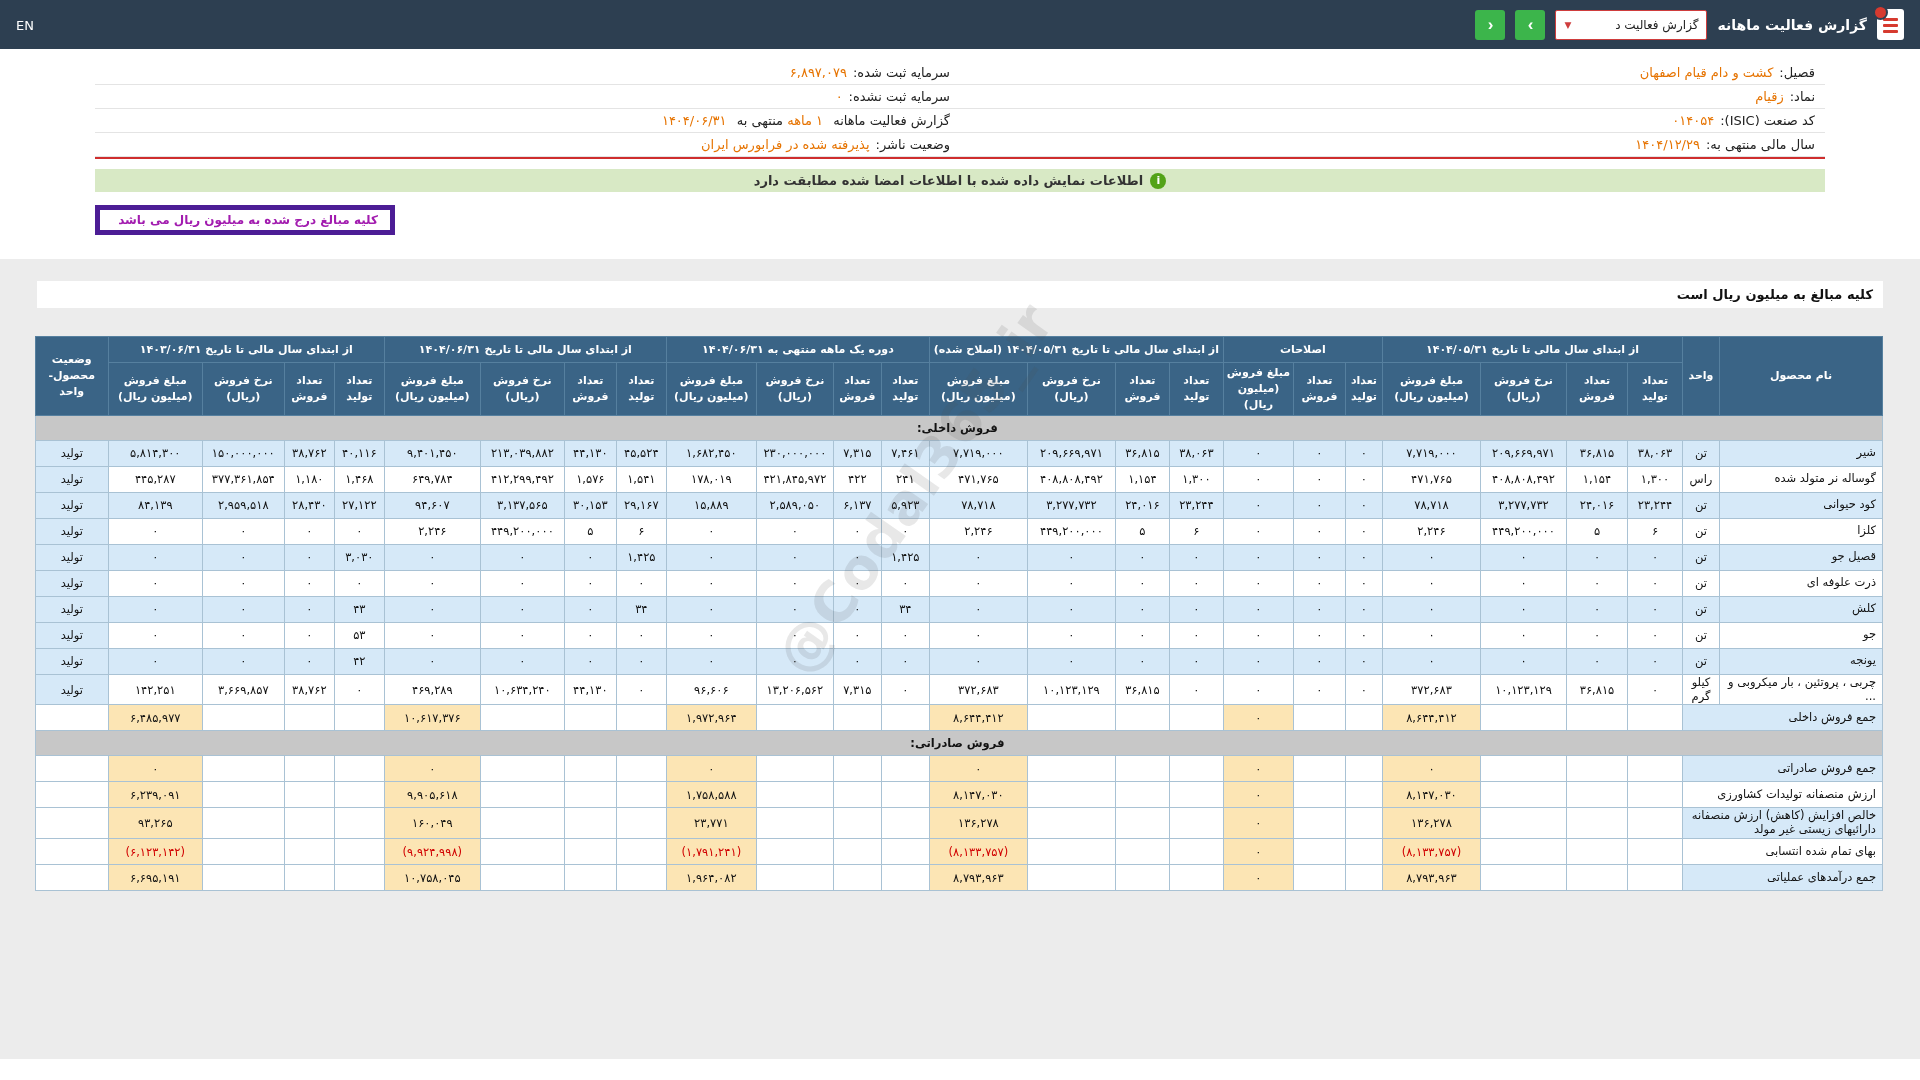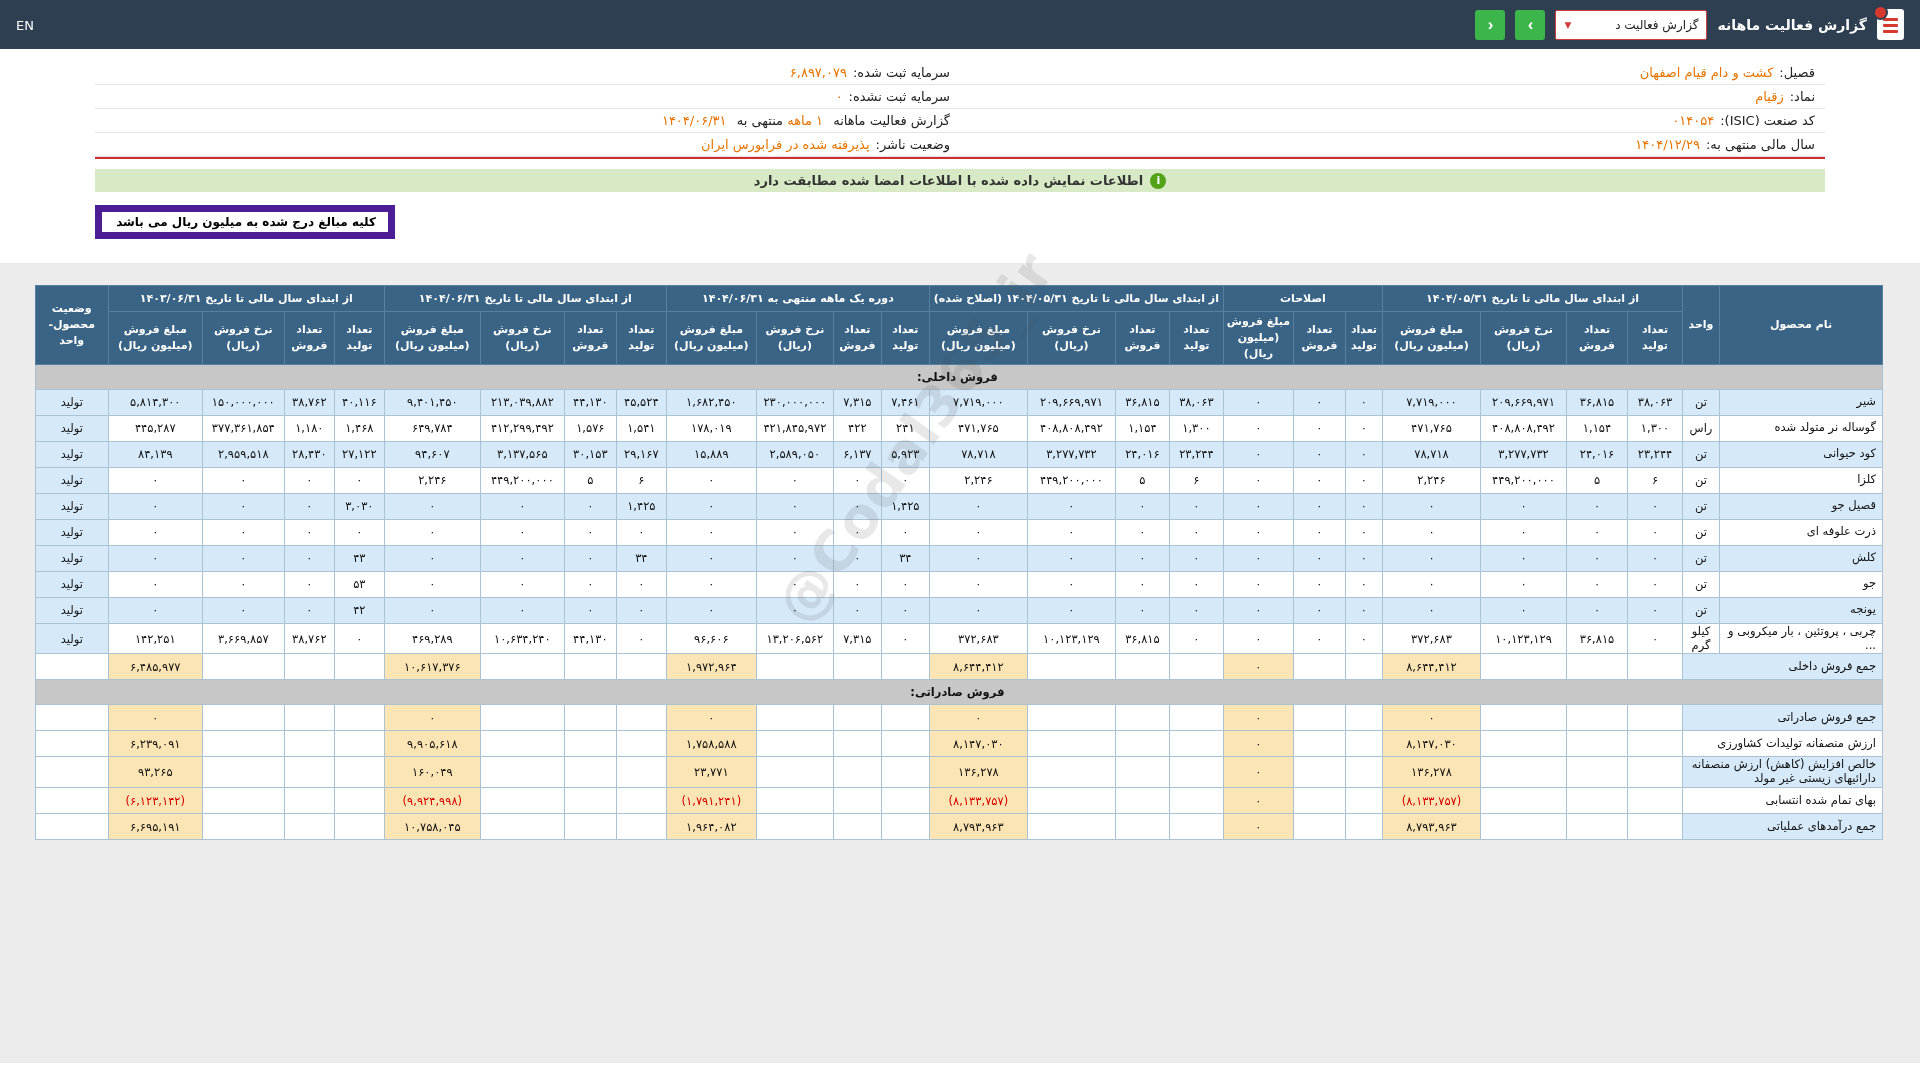--- a/index.html
+++ b/index.html
@@ -22,21 +22,21 @@
   .info-col{flex:1;}
   .info-row{display:flex;align-items:center;height:24px;border-bottom:1px solid #e4e4e4;padding:0 10px;font-size:13px;}
   .il{color:#222;font-weight:normal;margin-left:6px;white-space:pre-wrap;}
   .iv{color:#222;white-space:pre-wrap;}
   .accent{color:#e67300;font-weight:normal;}
 
   .notice{margin:10px 95px 0;background:#d8e9c5;height:23px;display:flex;align-items:center;justify-content:center;gap:7px;font-size:13px;font-weight:bold;color:#333;}
   .notice .ic{width:16px;height:16px;border-radius:50%;background:#53a318;color:#fff;font-size:11px;font-weight:bold;display:flex;align-items:center;justify-content:center;flex:0 0 auto;}
 
   .note-wrap{margin:13px 95px 0;display:flex;justify-content:flex-end;}
-  .note-box{min-width:300px;border:7px solid #4c1d95;padding:3px 12px;font-size:12px;font-weight:bold;color:#000000;background:#fff;text-align:right;}
+  .note-box{min-width:300px;border:5px solid #4c1d95;padding:3px 12px;font-size:12px;font-weight:bold;color:#a21caf;background:#fff;text-align:right;}
 
   
   .main{background:#ececec;margin-top:24px;padding:22px 37px 40px;min-height:800px;}
   .form-bar{background:#1d9cd9;color:#fff;height:27px;display:flex;align-items:center;padding:0 10px;font-size:13.5px;font-weight:bold;}
   .form-sub{background:#fff;height:27px;display:flex;align-items:center;padding:0 10px;font-size:13px;font-weight:bold;color:#111;margin-bottom:28px;}
 
   .tbl-wrap{position:relative;}
   table{width:100%;border-collapse:collapse;table-layout:fixed;background:#fff;}
   th{background:#3a6486;color:#fff;border:1px solid #56809f;font-size:11px;font-weight:bold;text-align:center;vertical-align:middle;padding:2px 1px;line-height:1.45;overflow:hidden;}
   thead tr.gr th{height:26px;}
@@ -124,20 +124,21 @@
 <div class="notice">
   <span class="ic">i</span>
   <span>اطلاعات نمایش داده شده با اطلاعات امضا شده مطابقت دارد</span>
 </div>
 
 <div class="note-wrap">
   <div class="note-box">کلیه مبالغ درج شده به میلیون ریال می باشد</div>
 </div>
 
 <div class="main">
+  <div class="form-sub">کلیه مبالغ به میلیون ریال است</div>
 
   <div class="tbl-wrap">
     <table id="rev">
         <colgroup>
           <col style="width: 163px;">
           <col style="width: 37px;">
           <col style="width: 55px;">
           <col style="width: 61px;">
           <col style="width: 86px;">
           <col style="width: 98px;">

